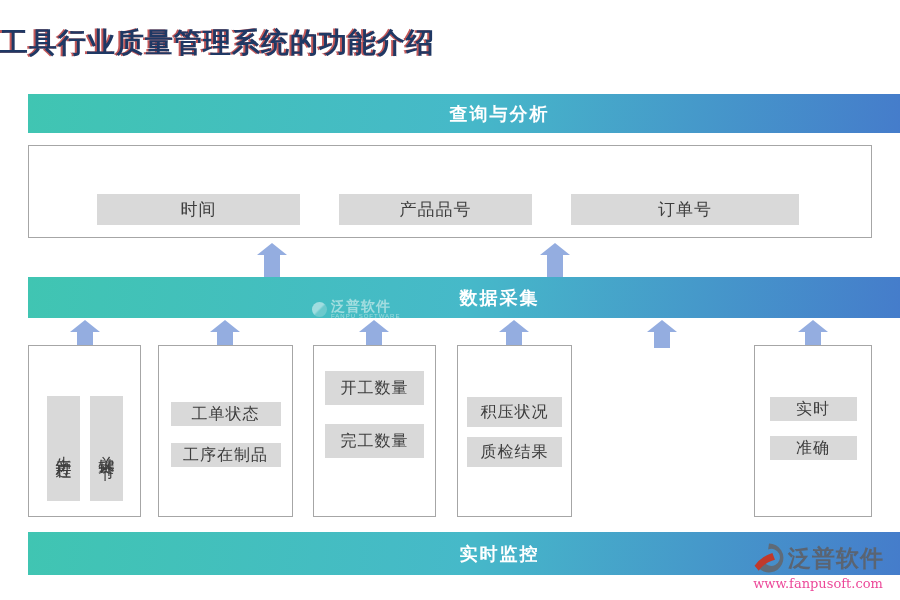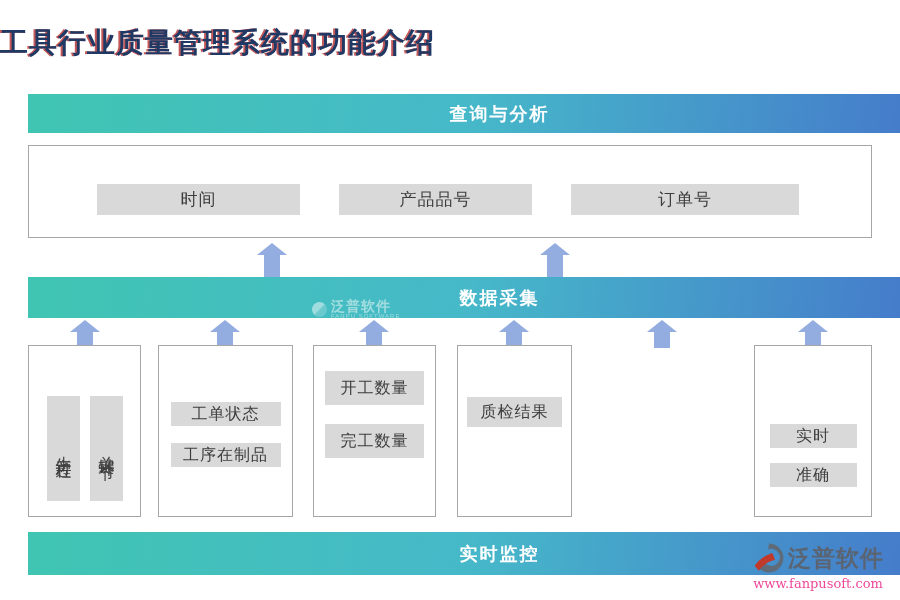--- a/index.html
+++ b/index.html
@@ -23,21 +23,21 @@
     color:#ffffff;font-weight:bold;font-size:18px;letter-spacing:2px;padding-left:32px;
   }
   .banner-query{top:94px;height:39px;}
   .banner-collect{top:277px;height:41px;}
   .banner-monitor{top:532px;height:43px;}
   .panel{
     position:absolute;left:28px;top:145px;width:844px;height:93px;
     background:#fff;border:1.5px solid var(--border);box-sizing:border-box;
   }
   .qitem{
-    position:absolute;top:38px;height:31px;background:var(--itembg);
+    position:absolute;top:48px;height:31px;background:var(--itembg);
     display:flex;align-items:center;justify-content:center;
     color:var(--itemtext);font-size:17px;letter-spacing:1px;
   }
   .qitem.q1{left:68px;width:203px;}
   .qitem.q2{left:310px;width:193px;}
   .qitem.q3{left:542px;width:228px;}
   .arrow{position:absolute;width:30px;display:flex;flex-direction:column;align-items:center;}
   .arrow .head{width:0;height:0;border-left:15px solid transparent;border-right:15px solid transparent;border-bottom:12px solid var(--arrow);}
   .arrow .stem{width:16px;background:var(--arrow);}
   .arrow.up-mid{top:243px;}
@@ -50,21 +50,21 @@
   .group{
     position:absolute;top:345px;height:172px;background:#fff;
     border:1.5px solid var(--border);box-sizing:border-box;
     display:flex;flex-direction:column;align-items:center;
   }
   .g1{left:28px;width:113px;padding-top:50px;flex-direction:row;justify-content:center;gap:10px;align-items:flex-start;}
   .g2{left:158px;width:135px;padding-top:56px;gap:17px;}
   .g3{left:313px;width:123px;padding-top:25px;gap:19px;}
   .g4{left:457px;width:115px;padding-top:51px;gap:10px;}
   .g5{left:597px;width:131px;padding-top:53px;gap:7px;}
-  .g6{left:754px;width:118px;padding-top:78px;gap:15px;}
+  .g6{left:754px;width:118px;padding-top:51px;gap:15px;}
   .g5row{display:flex;flex-direction:row;gap:22px;align-items:flex-start;}
   .item{
     background:var(--itembg);color:var(--itemtext);
     display:flex;align-items:center;justify-content:center;
     font-size:16px;letter-spacing:1px;
   }
   .item.h{height:24px;}
   .g2 .item.h{width:110px;} .g3 .item.h{width:99px;height:34px;}
   .g4 .item.h{width:95px;height:30px;} .g5 .item.h{width:101px;height:30px;}
   .g6 .item.h{width:87px;}
@@ -159,20 +159,21 @@
     <div class="item h">工单状态</div>
     <div class="item h">工序在制品</div>
   </div>
 
   <div class="group g3">
     <div class="item h">开工数量</div>
     <div class="item h">完工数量</div>
   </div>
 
   <div class="group g4">
+    <div class="item h">积压状况</div>
     <div class="item h">质检结果</div>
   </div>
 
 
   <div class="group g6">
     <div class="item h">实时</div>
     <div class="item h">准确</div>
   </div>
 
   <div class="banner banner-monitor">

